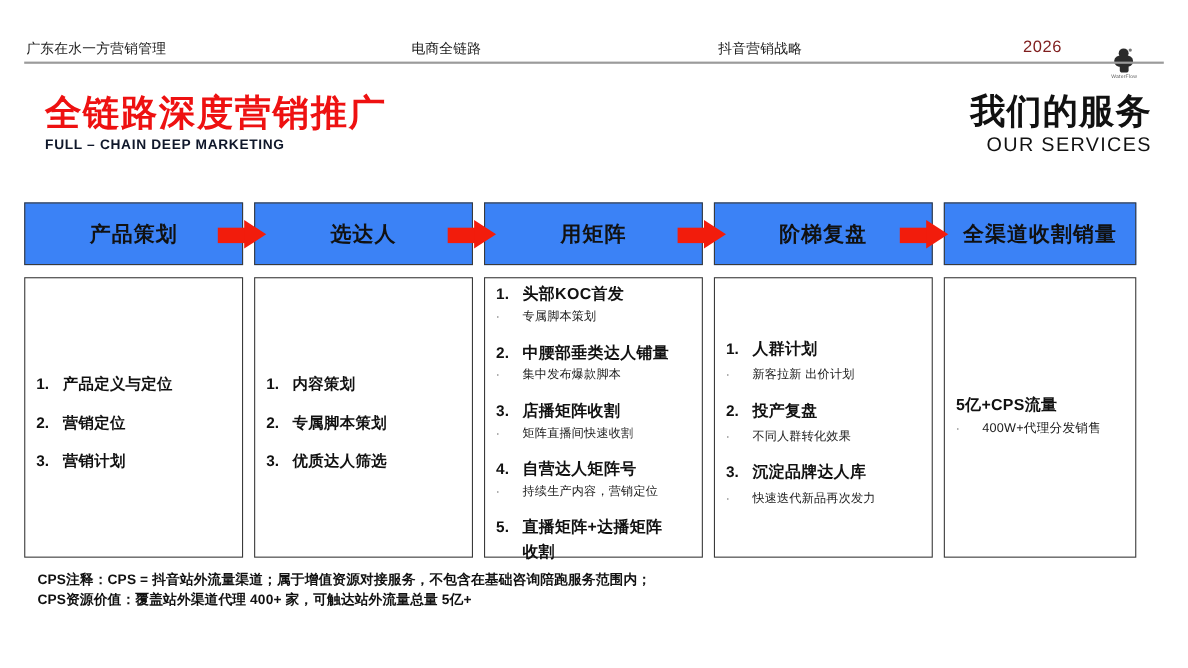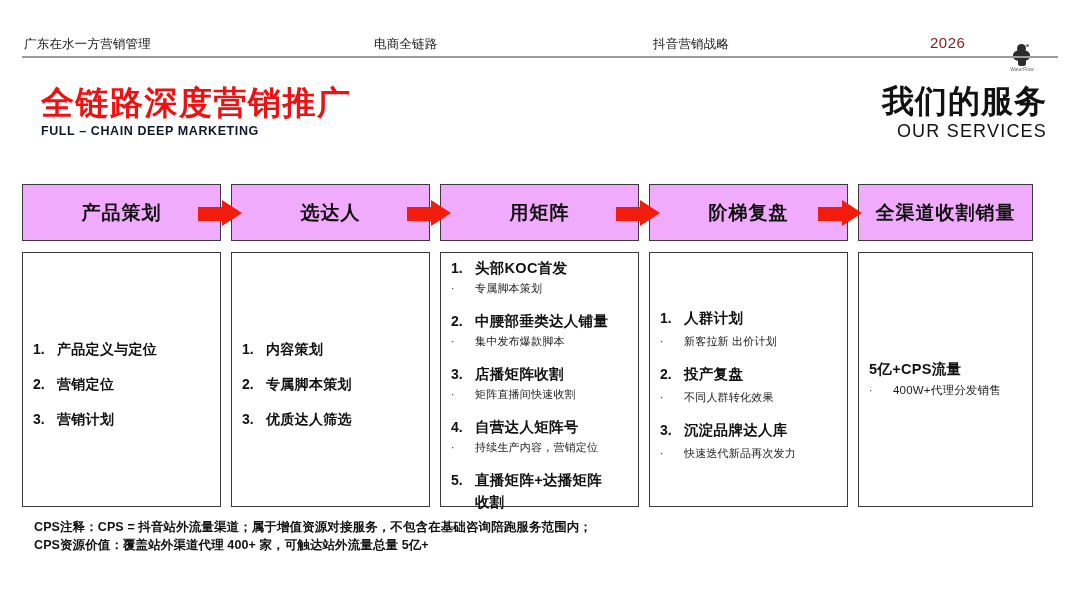--- a/index.html
+++ b/index.html
@@ -132,21 +132,21 @@
     letter-spacing: 1.2px;
     white-space: nowrap;
   }
 
   
   .flow-head {
     position: absolute;
     top: 184px;
     height: 57px;
     border: 1.4px solid #3a3a3a;
-    background: #f0abfc;
+    background: #3b82f6;
     display: flex;
     align-items: center;
     justify-content: center;
     box-sizing: border-box;
   }
   .flow-head .label {
     font-size: 19px;
     font-weight: bold;
     color: #111111;
     letter-spacing: 1px;

